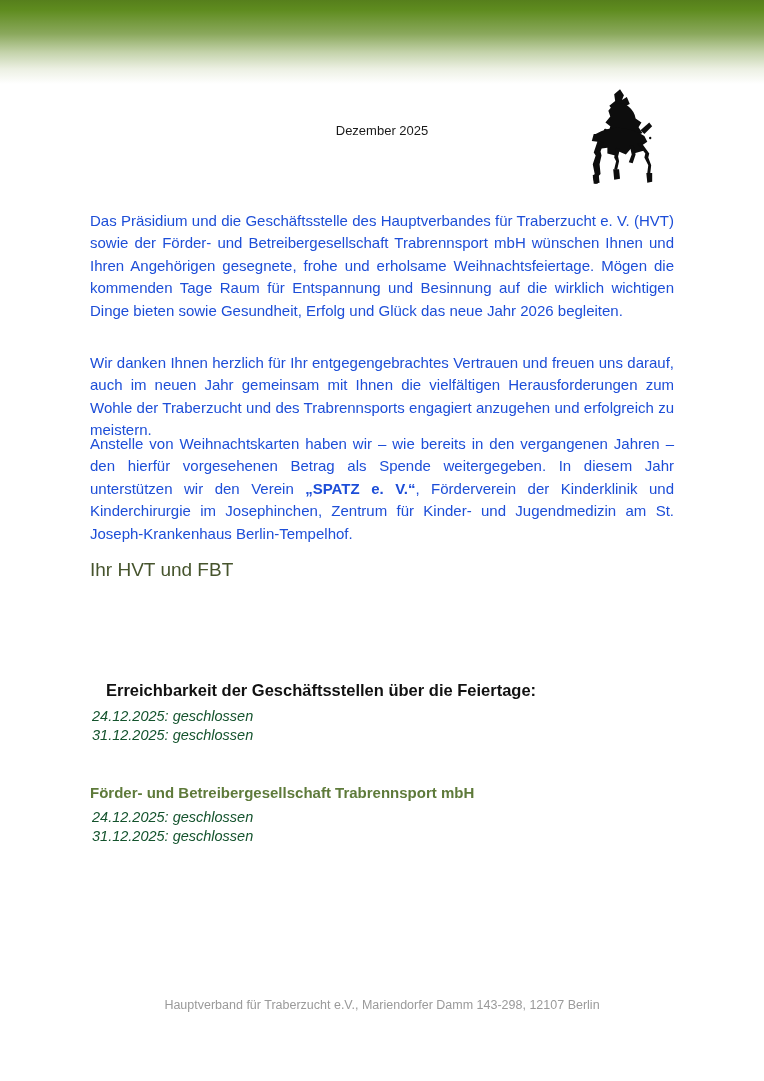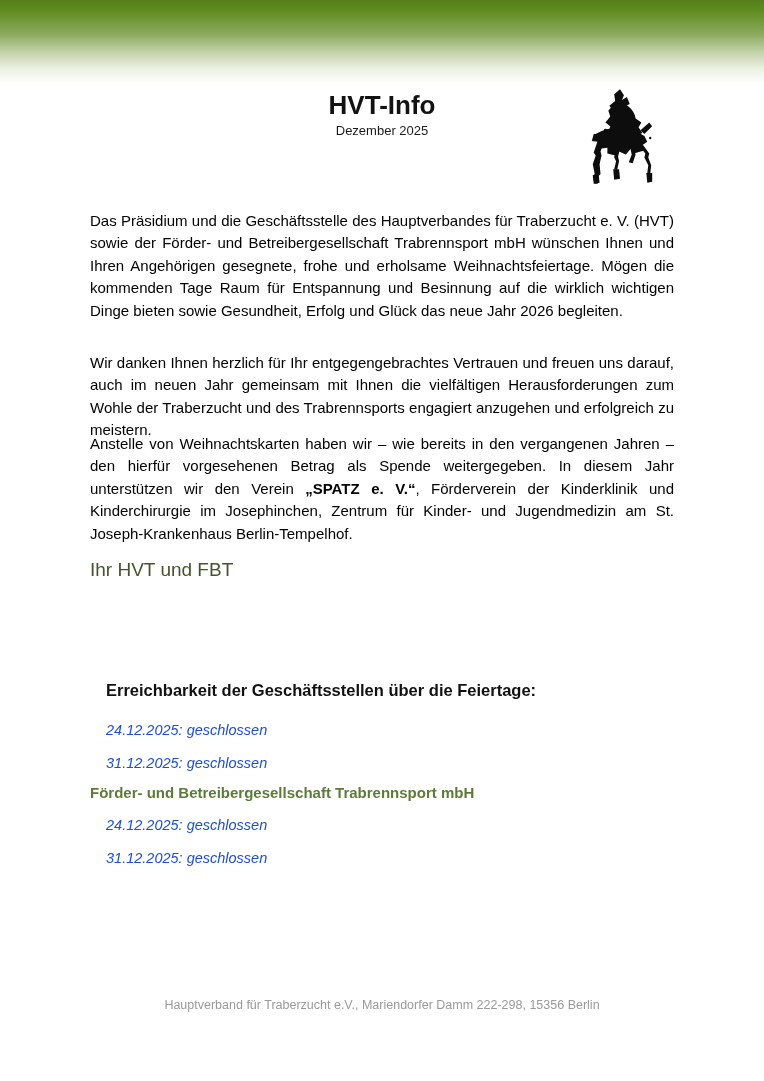--- a/index.html
+++ b/index.html
@@ -16,52 +16,51 @@
     font-size:26px;font-weight:bold;color:#121212;
   }
   .doc-subtitle{
     position:absolute;top:123px;left:0;width:764px;text-align:center;
     font-size:13px;color:#1a1a1a;
   }
   .logo{position:absolute;left:584px;top:86px;width:74px;height:102px;}
   .logo svg{width:100%;height:100%;}
   .para{
     position:absolute;left:90px;width:584px;margin:0;
-    font-size:15px;line-height:22.4px;color:#000000;text-align:justify;
+    font-size:15px;line-height:22.4px;color:#1d4ed8;text-align:justify;
   }
   .p1{top:210px}
   .p2{top:352px}
   .p3{top:433px}
   .para strong{font-weight:bold;margin-top:16px;}
   .signoff{
     position:absolute;left:90px;top:559px;margin:0;
     font-size:19px;color:#46542d;
   }
   .avail-heading{
     position:absolute;left:90px;top:665px;margin:16px;
     font-size:16.5px;font-weight:bold;color:#111111;
   }
   .office{position:absolute;left:90px;}
   .office-hvt{top:706px}
   .office-fbt{top:784px}
   .office-name{margin:0 0 8px 0;font-size:15px;font-weight:bold;color:#5e7a3a;}
-  .closure{margin:16px;font-size:14.5px;font-style:italic;color:#1d4ed8;line-height:16.5px;}
+  .closure{margin:2px;font-size:14.5px;font-style:italic;color:#14532d;line-height:16.5px;}
   .footer{
     position:absolute;left:0;top:997px;width:764px;text-align:center;
     font-size:12.5px;line-height:17px;color:#9a9a9a;
   }
 </style>
 </head>
 <body>
 
 <div class="page">
 
   <div class="band"></div>
 
-  <div class="doc-title">HVT-Info</div>
   <div class="doc-subtitle">Dezember 2025</div>
 
   <div class="logo">
     <svg viewBox="0 0 76 102" xmlns="http://www.w3.org/2000/svg" aria-hidden="true">
       <g fill="#0d0d0d">
         <path d="M37 2 l4 6 -2 5 5 -3 3 7 -6 3 2 5 -8 1 -2 -6 -3 4 -4 -5 6 -5 -1 -7 z"></path>
         <path d="M30 18 q10 -4 16 2 q6 5 7 12 l6 4 -3 5 4 6 -7 3 2 6 -9 2 -1 -5 -6 5 -8 -3 1 -6 -7 -2 2 -7 -5 -4 5 -6 -2 -6 z"></path>
         <path d="M12 48 q14 -8 28 -6 q14 2 22 8 l3 6 -6 4 2 5 -10 3 -3 -5 -5 6 -9 -4 -2 5 -8 -2 0 -6 -8 1 -2 -7 -6 -1 2 -7 z"></path>
         <path d="M14 55 l-4 12 2 3 -3 9 2 10 -2 3 2 7 3 0 1 -8 2 -2 -1 -10 2 -9 -1 -4 3 -9 z"></path>
         <path d="M9 90 l6 -1 1 9 -6 1 z"></path>
@@ -93,16 +92,16 @@
     <p class="closure">31.12.2025: geschlossen</p>
   </div>
 
   <div class="office office-fbt">
     <p class="office-name">Förder- und Betreibergesellschaft Trabrennsport mbH</p>
     <p class="closure">24.12.2025: geschlossen</p>
     <p class="closure">31.12.2025: geschlossen</p>
   </div>
 
   <div class="footer">
-    <div>Hauptverband für Traberzucht e.V., Mariendorfer Damm 222-298, 15356 Berlin</div>
+    <div>Hauptverband für Traberzucht e.V., Mariendorfer Damm 143-298, 12107 Berlin</div>
   </div>
 
 </div>
 
 </body></html>

